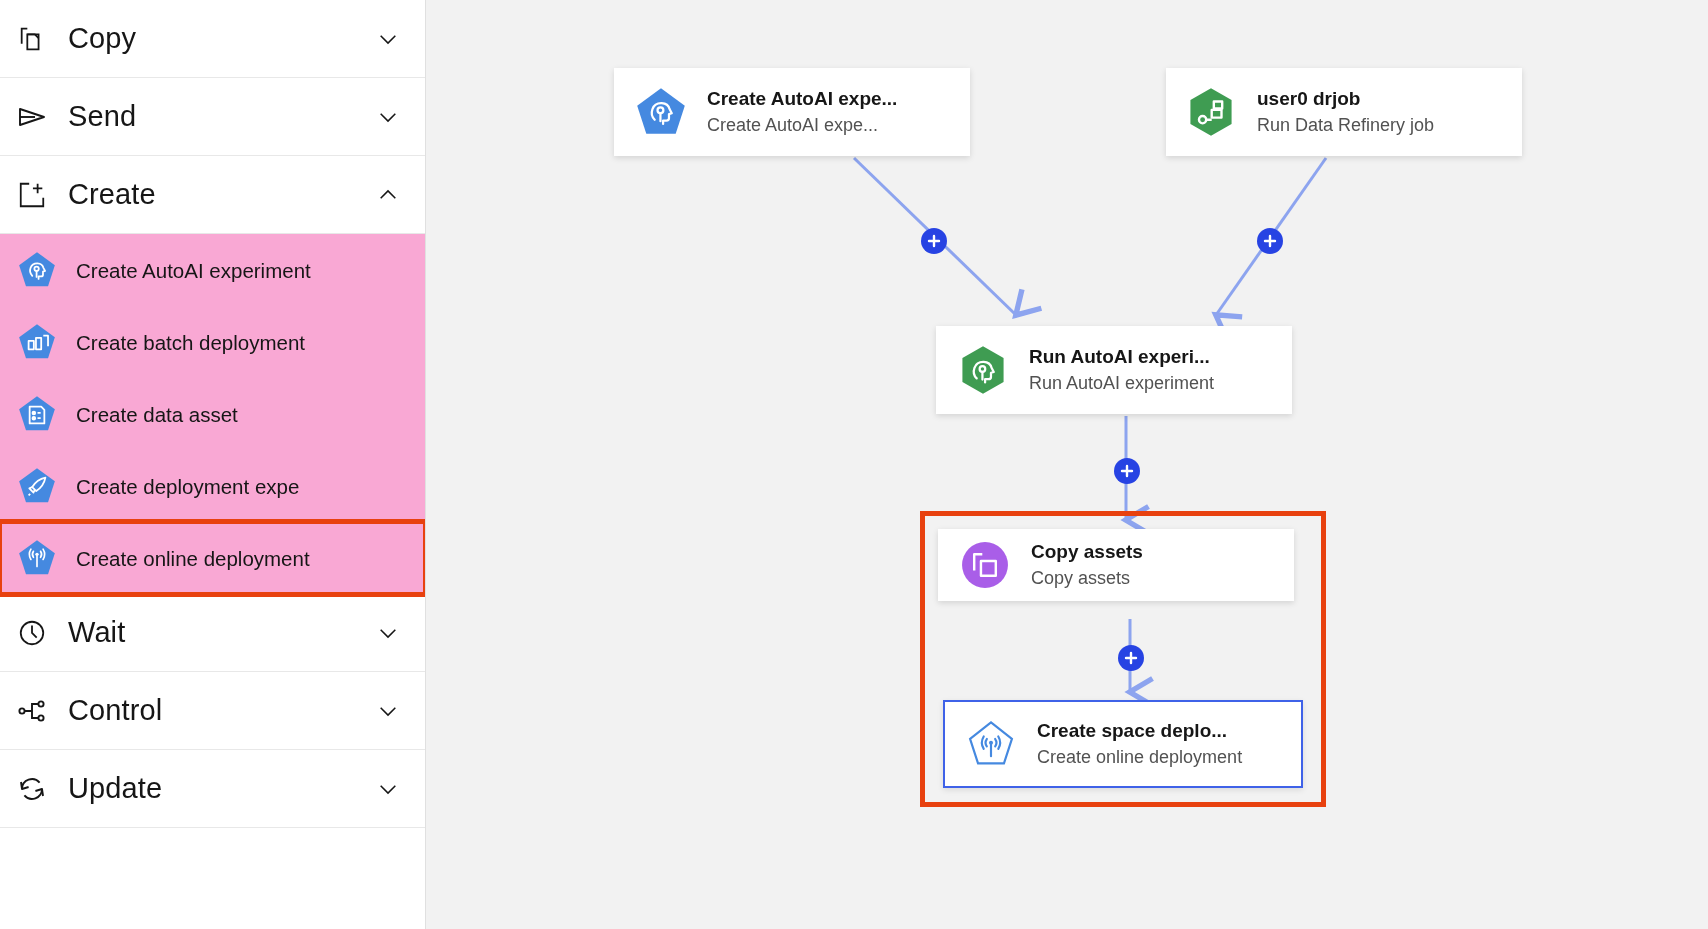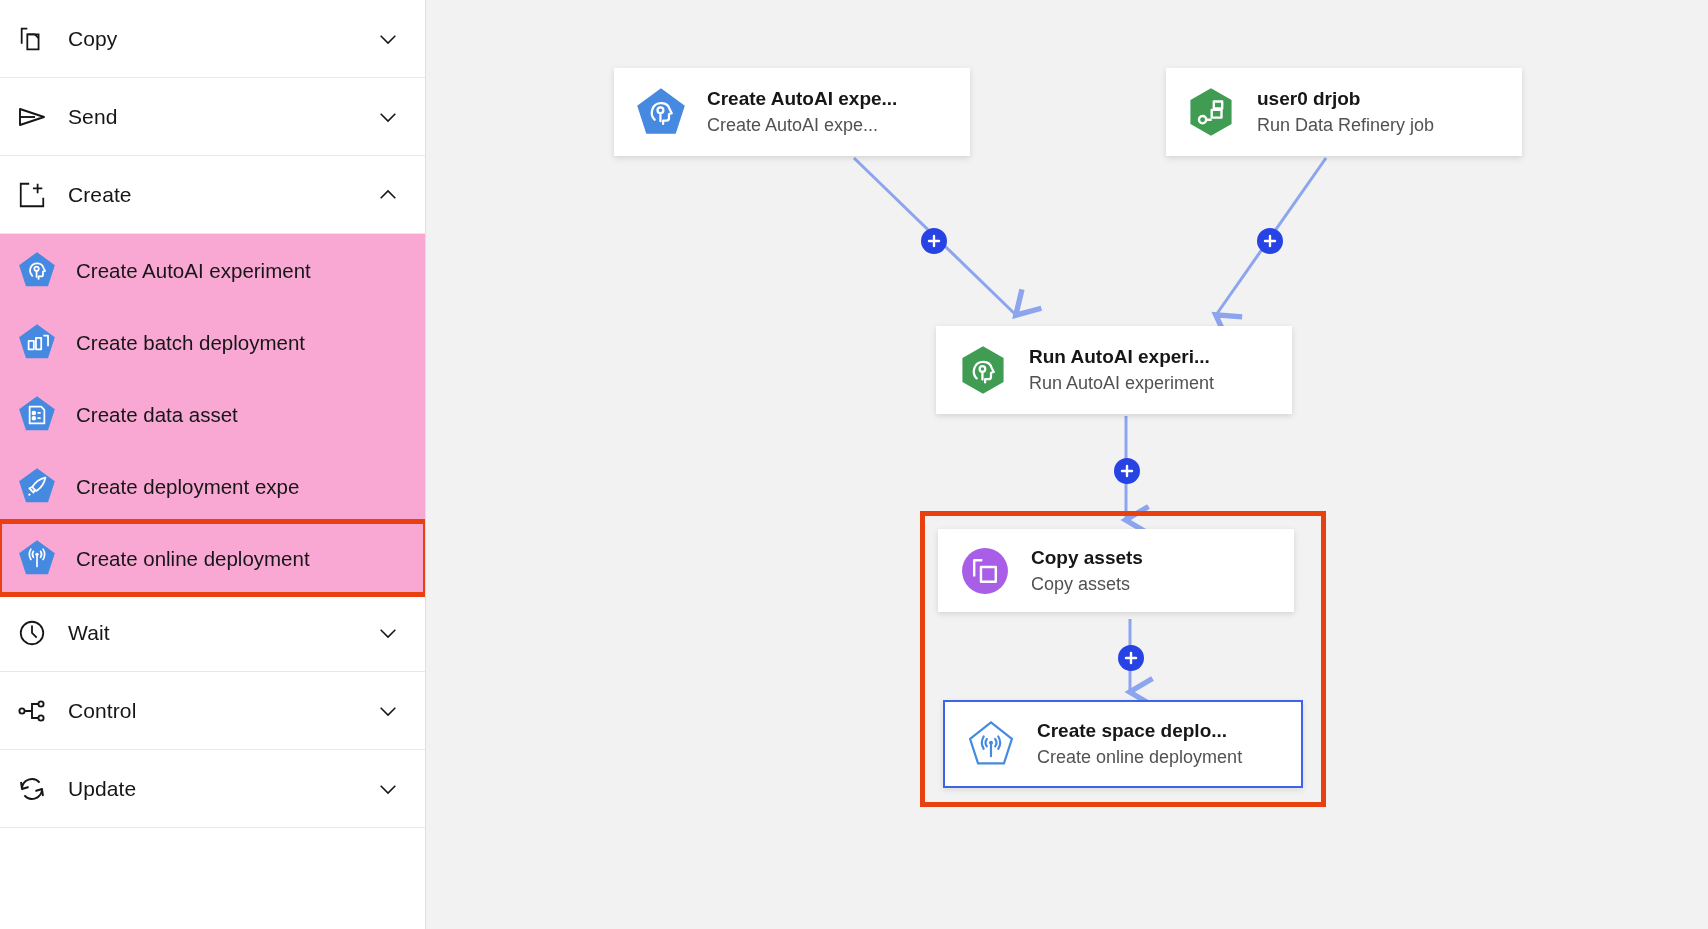--- a/index.html
+++ b/index.html
@@ -29,21 +29,21 @@
     cursor: pointer;
     background: #fff;
   }
   .sec-icon {
     width: 44px; height: 44px;
     display: flex; align-items: center; justify-content: center;
     flex: 0 0 44px;
     margin-right: 14px;
   }
   .sec-label {
-    font-size: 21px; color: #161616; font-weight: 400;
+    font-size: 29px; color: #161616; font-weight: 400;
     flex: 1 1 auto; letter-spacing: .1px;
   }
   .chevron { width: 26px; height: 26px; flex: 0 0 26px; }
 
   .item-list { background: #f9a8d4; }
   .list-item {
     display: flex; align-items: center;
     padding: 9px 16px 9px 14px;
     min-height: 72px;
     cursor: pointer;
@@ -368,21 +368,21 @@
             <path d="M19.6 21.4 v5.4"></path>
           </g>
         </svg>
       </span>
       <span class="node-text">
         <span class="node-title">Run AutoAI experi...</span>
         <span class="node-sub">Run AutoAI experiment</span>
       </span>
     </div>
 
-    <div class="node" style="left:512px; top:529px; width:356px; height:83px;">
+    <div class="node" style="left:512px; top:529px; width:356px; height:72px;">
       <span class="node-icon">
         <svg width="54" height="54" viewBox="0 0 40 40">
           <circle cx="20" cy="20" r="17" fill="#a95ee8"></circle>
           <g fill="none" stroke="#ffffff" stroke-width="1.8" stroke-linejoin="round">
             <path d="M18 12 H12 V24"></path>
             <rect x="17" y="17" width="11" height="11"></rect>
           </g>
         </svg>
       </span>
       <span class="node-text">

